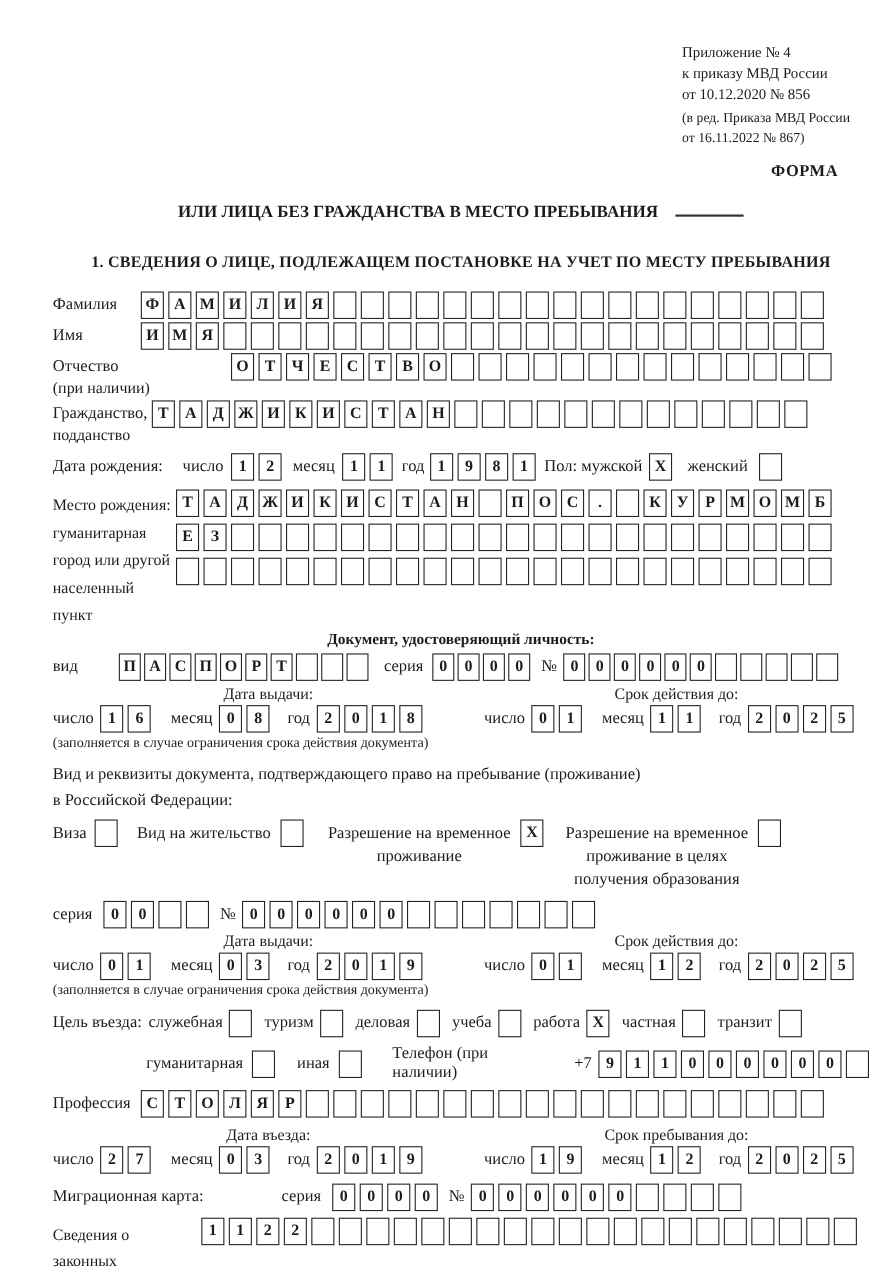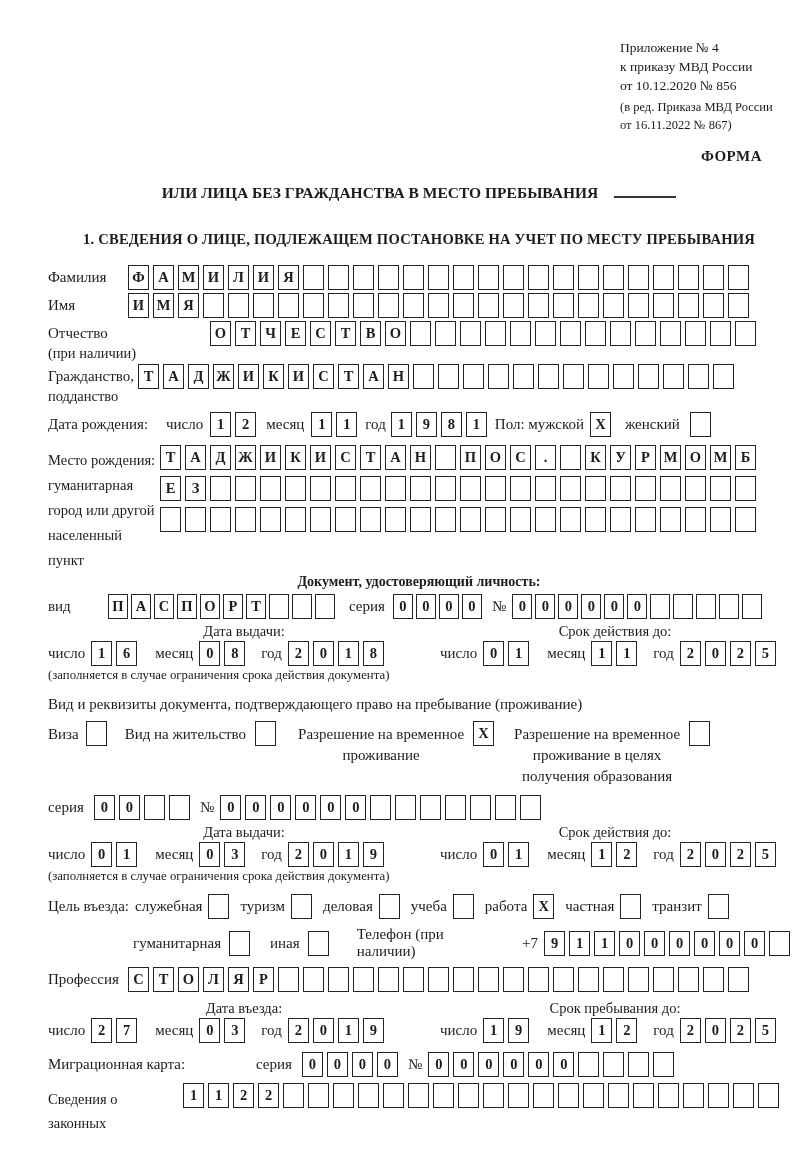--- a/index.html
+++ b/index.html
@@ -418,20 +418,21 @@
             <div class="cell">0</div>
             <div class="cell">2</div>
             <div class="cell">5</div>
           </div>
       </div>
     </div>
     <div class="note-right">(заполняется в случае ограничения срока действия документа)</div>
 
     <div class="intro">
       <div>Вид и реквизиты документа, подтверждающего право на пребывание (проживание)</div>
+      <div>в Российской Федерации:</div>
     </div>
 
     <div class="opts-row">
       <div class="opt">
         <span class="olbl">Виза</span>
         <div class="cell cb" style="margin-left:7px;"></div>
       </div>
       <div class="opt" style="margin-left:18px;">
         <span class="olbl">Вид на жительство</span>
         <div class="cell cb"></div>

